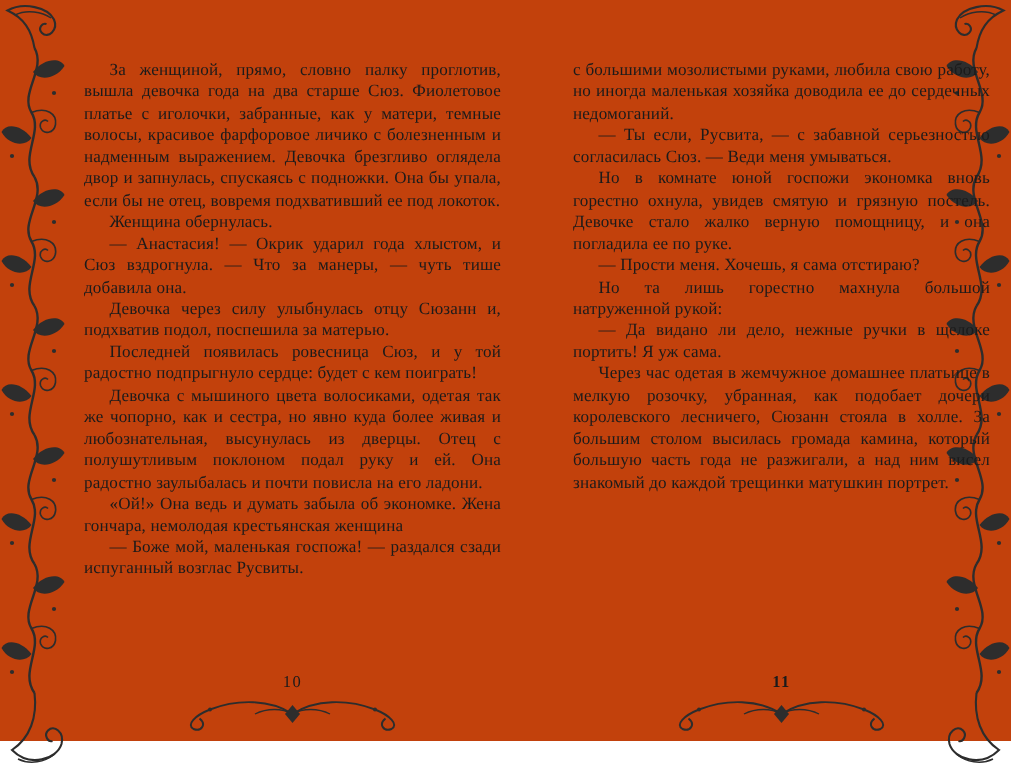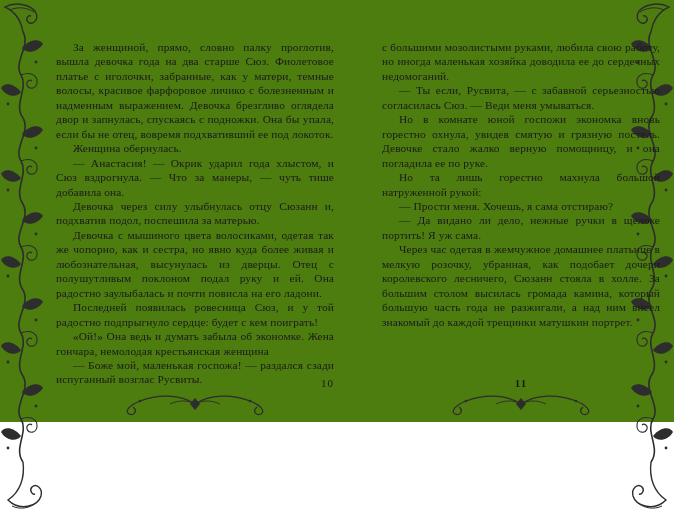--- a/index.html
+++ b/index.html
@@ -1,40 +1,40 @@
 <!DOCTYPE html>
 <html lang="ru"><head>
 <meta charset="utf-8">
 <style>
   html,body{margin:0;padding:0;}
   body{
     width:674px;height:518px;background:#ffffff;overflow:hidden;
     font-family:"Liberation Serif","DejaVu Serif",serif;
   }
-  .spread{position:relative;width:674px;height:422px;background:#4d7c0f;}
+  .spread{position:relative;width:674px;height:494px;background:#c2410c;}
   .vine{position:absolute;top:0;width:46px;height:518px;pointer-events:none;}
   .vine--left{left:0;}
   .vine--right{right:0;transform:scaleX(-1);}
   .page{position:absolute;top:40px;width:278px;}
   .page--left{left:56px;}
   .page--right{left:382px;}
   .page .text p{
     margin:0;
     font-size:11.4px;
     line-height:14.45px;
     text-align:justify;
     text-indent:17px;
     color:#1b1b1b;
     letter-spacing:.1px;
   }
   .page--right .text p:first-child{text-indent:0;}
   .page-footer{
     position:absolute;bottom:6px;width:278px;text-align:center;
   }
-  .page-footer--left{left:56px;text-align:right;}
+  .page-footer--left{left:56px;}
   .page-footer--right{left:382px;font-weight:bold;}
   .page-number{
     display:inline-block;font-size:11px;color:#1b1b1b;letter-spacing:1px;
   }
   .flourish{display:block;margin:1px auto 0;}
 </style>
 </head>
 <body>
 
 <div class="spread">
@@ -76,34 +76,34 @@
       <path d="M12,506 C20,510 30,508 36,503" fill="none" stroke="#2d2d2d" stroke-width="1"></path>
     </svg>
   </div>
 
   <div class="page page--left">
     <div class="text">
         <p>За женщиной, прямо, словно палку проглотив, вышла девочка года на два старше Сюз. Фиолетовое платье с иголочки, забранные, как у матери, темные волосы, красивое фарфоровое личико с болезненным и надменным выражением. Девочка брезгливо оглядела двор и запнулась, спускаясь с подножки. Она бы упала, если бы не отец, вовремя подхвативший ее под локоток.</p>
         <p>Женщина обернулась.</p>
         <p>— Анастасия! — Окрик ударил года хлыстом, и Сюз вздрогнула. — Что за манеры, — чуть тише добавила она.</p>
         <p>Девочка через силу улыбнулась отцу Сюзанн и, подхватив подол, поспешила за матерью.</p>
+        <p>Последней появилась ровесница Сюз, и у той радостно подпрыгнуло сердце: будет с кем поиграть!</p>
         <p>Девочка с мышиного цвета волосиками, одетая так же чопорно, как и сестра, но явно куда более живая и любознательная, высунулась из дверцы. Отец с полушутливым поклоном подал руку и ей. Она радостно заулыбалась и почти повисла на его ладони.</p>
-        <p>Последней появилась ровесница Сюз, и у той радостно подпрыгнуло сердце: будет с кем поиграть!</p>
         <p>«Ой!» Она ведь и думать забыла об экономке. Жена гончара, немолодая крестьянская женщина</p>
         <p>— Боже мой, маленькая госпожа! — раздался сзади испуганный возглас Русвиты.</p>
       </div>
   </div>
 
   <div class="page page--right">
     <div class="text">
         <p>с большими мозолистыми руками, любила свою работу, но иногда маленькая хозяйка доводила ее до сердечных недомоганий.</p>
         <p>— Ты если, Русвита, — с забавной серьезностью согласилась Сюз. — Веди меня умываться.</p>
         <p>Но в комнате юной госпожи экономка вновь горестно охнула, увидев смятую и грязную постель. Девочке стало жалко верную помощницу, и она погладила ее по руке.</p>
+        <p>— Прости меня. Хочешь, я сама отстираю?</p>
         <p>Но та лишь горестно махнула большой натруженной рукой:</p>
-        <p>— Прости меня. Хочешь, я сама отстираю?</p>
         <p>— Да видано ли дело, нежные ручки в щелоке портить! Я уж сама.</p>
         <p>Через час одетая в жемчужное домашнее платьице в мелкую розочку, убранная, как подобает дочери королевского лесничего, Сюзанн стояла в холле. За большим столом высилась громада камина, который большую часть года не разжигали, а над ним висел знакомый до каждой трещинки матушкин портрет.</p>
       </div>
   </div>
 
   <div class="page-footer page-footer--left">
     <span class="page-number">10</span>
     <svg class="flourish" width="170" height="24" viewBox="0 0 170 24" xmlns="http://www.w3.org/2000/svg">
       <g fill="none" stroke="#2d2d2d" stroke-width="1.3">
         <path d="M85,12 C70,2 48,2 30,9 C20,13 14,19 19,22 C24,24 28,19 23,15"></path>

